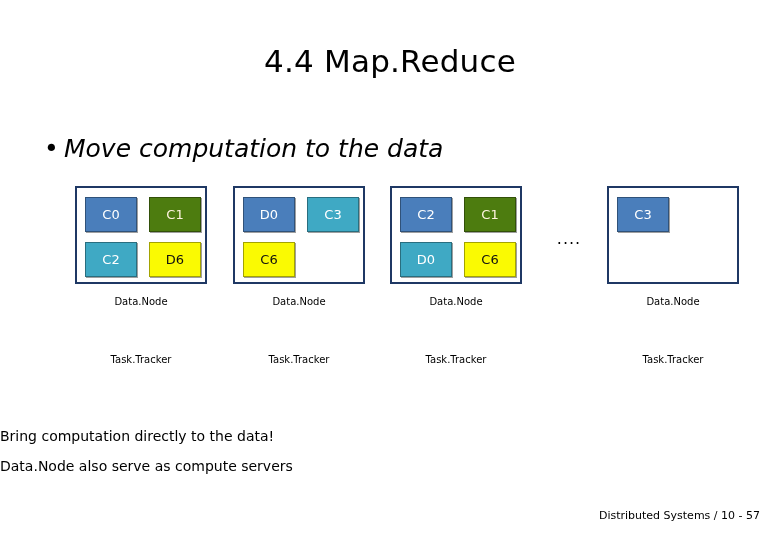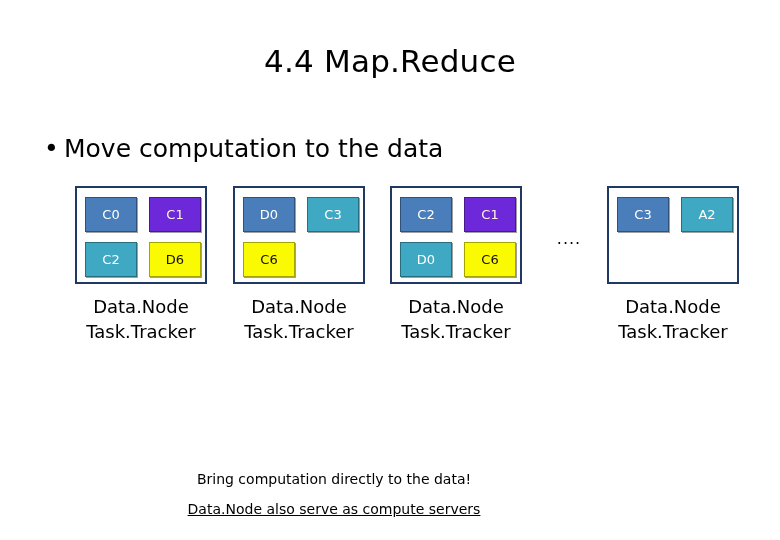--- a/index.html
+++ b/index.html
@@ -53,20 +53,21 @@
   .bullet-dot {
     width: 20px;
     font-size: 25px;
     line-height: 34px;
     flex: 0 0 auto;
   }
   .bullet-text {
     flex: 1 1 auto;
     font-size: 25px;
     line-height: 34px;
+    font-style: italic;
   }
 
   
   .nodes-area {
     position: absolute;
     left: 0;
     top: 186px;
     width: 780px;
     height: 180px;
   }
@@ -105,61 +106,59 @@
     display: flex;
     align-items: center;
     justify-content: center;
     font-size: 13px;
     font-weight: 400;
     border: 1px solid rgba(0,0,0,0.35);
     box-shadow: 1px 1px 0 rgba(80,80,80,0.55);
   }
 
   .cell.blue   { background: #4A7EBB; color: #FFFFFF; }
-  .cell.orange { background: #6d28d9; color: #FFF4E0; }
+  .cell.orange { background: #4d7c0f; color: #FFF4E0; }
   .cell.teal   { background: #3FA9C4; color: #FFFFFF; }
   .cell.yellow { background: #FAFA02; color: #111111; text-align: center; }
 
   .node-label {
     position: absolute;
     left: 0;
     width: 132px;
     text-align: center;
-    font-size: 18px;
+    font-size: 10px;
     color: #000000;
     white-space: nowrap;
   }
   .node-label.datanode    { top: 110px; }
-  .node-label.tasktracker { top: 135px; }
+  .node-label.tasktracker { top: 168px; }
 
   
   .ellipsis {
     position: absolute;
     left: 549px;
     top: 231px;
     width: 40px;
     text-align: center;
     font-size: 16px;
     letter-spacing: 1px;
     color: #000000;
     line-height: 16px;
   }
 
   
   .caption {
     position: absolute;
     left: 0;
     width: 668px;
-    text-align: center;
     font-size: 14px;
     color: #000000;
-    margin-top: 43px;
   }
   .caption.line1 { top: 428px; }
-  .caption.line2 { top: 458px; text-decoration: underline; }
+  .caption.line2 { top: 458px; }
 
   
   .footer {
     position: absolute;
     right: 20px;
     top: 509px;
     font-size: 11px;
     color: #000000;
     text-align: right;
     white-space: nowrap;
@@ -210,28 +209,28 @@
             <div class="cell yellow">C6</div>
           </div>
         </div>
         <div class="node-label datanode">Data.Node</div>
         <div class="node-label tasktracker">Task.Tracker</div>
       </div>
       <div class="node-group" style="left: 607px;">
         <div class="node-box">
           <div class="cell-grid">
             <div class="cell blue">C3</div>
-            <div class="cell teal">A2</div>
           </div>
         </div>
         <div class="node-label datanode">Data.Node</div>
         <div class="node-label tasktracker">Task.Tracker</div>
       </div>
     </div>
 
   <div class="ellipsis">....</div>
 
   <div class="caption line1">Bring computation directly to the data!</div>
 
   <div class="caption line2">Data.Node also serve as compute servers</div>
 
+  <div class="footer">Distributed Systems / 10 - 57</div>
 
 </div>
 
 </body></html>

